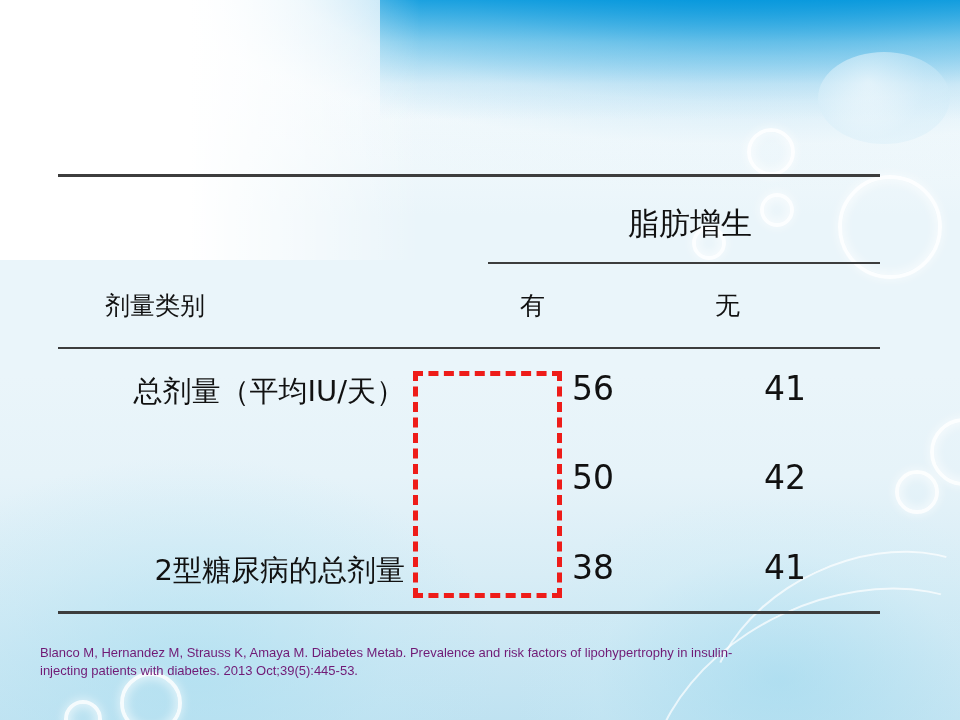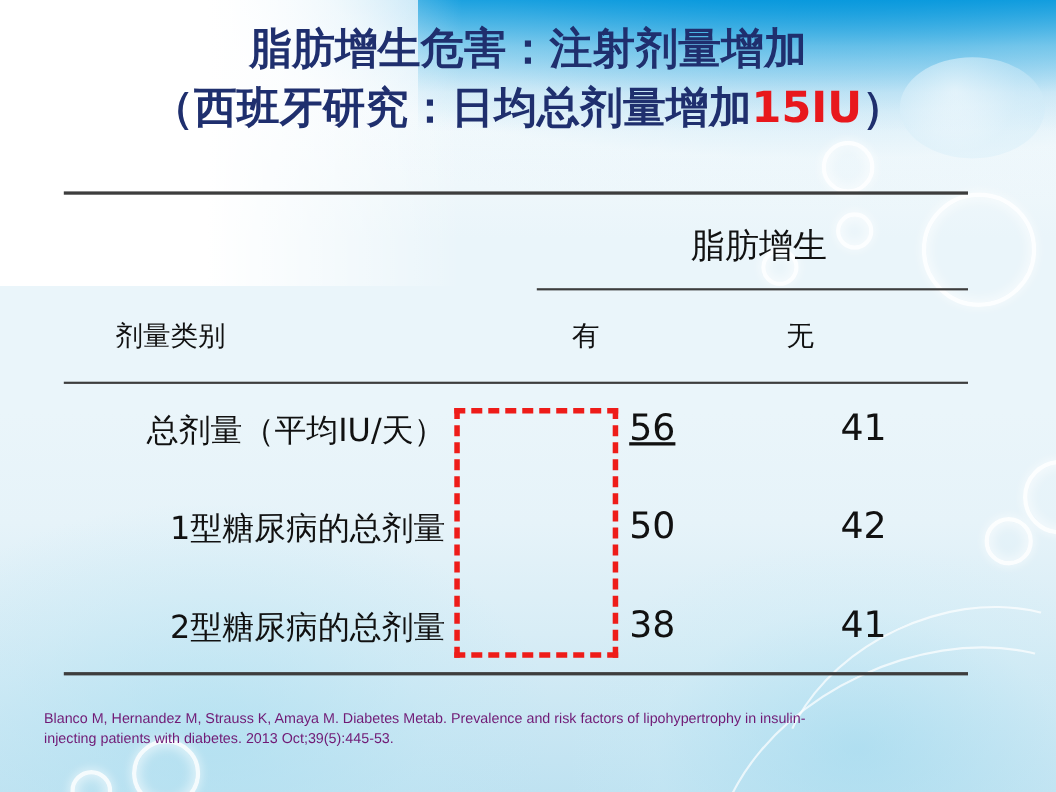--- a/index.html
+++ b/index.html
@@ -230,44 +230,39 @@
   <div class="bubble bubble-ring" style="left:747px; top:128px; width:40px; height:40px;"></div>
   <div class="bubble bubble-ring" style="left:760px; top:193px; width:26px; height:26px;"></div>
   <div class="bubble bubble-ring" style="left:692px; top:226px; width:26px; height:26px;"></div>
   <div class="bubble bubble-ring" style="left:930px; top:418px; width:60px; height:60px;"></div>
   <div class="bubble bubble-ring" style="left:895px; top:470px; width:36px; height:36px;"></div>
   <div class="bubble bubble-ring" style="left:120px; top:672px; width:54px; height:54px;"></div>
   <div class="bubble bubble-ring" style="left:64px; top:700px; width:30px; height:30px;"></div>
   <div class="swoosh" style="left:700px; top:560px; width:330px; height:240px;"></div>
   <div class="swoosh" style="left:640px; top:600px; width:400px; height:280px;"></div>
 
-  <div class="title-block">
-    <div class="title-line">脂肪增生危害：注射剂量增加</div>
-    <div class="title-line"><span>（西班牙研究：日均总剂量增加</span><span class="title-hl">15IU</span><span>）</span></div>
-  </div>
 
   <div class="tbl">
 
     <div class="rule rule-thick" style="left:58px; top:174px; width:822px;"></div>
     <div class="rule rule-thin" style="left:488px; top:262px; width:392px;"></div>
     <div class="rule rule-thin" style="left:58px; top:347px; width:822px;"></div>
     <div class="rule rule-thick" style="left:58px; top:611px; width:822px;"></div>
 
     <div class="cell hdr-group" style="left:560px; top:203px; width:260px;">脂肪增生</div>
 
     <div class="cell hdr-col" style="left:105px; top:289px; width:260px;">剂量类别</div>
 
     <div class="cell hdr-col" style="left:520px; top:289px; width:150px;">有</div>
     <div class="cell hdr-col" style="left:715px; top:289px; width:150px;">无</div>
 
     <div class="cell row-label" style="left:60px; top:372px; width:345px;">总剂量（平均IU/天）</div>
-    <div class="cell row-val" style="left:538px; top:369px; width:110px;text-decoration:underline;">56</div>
+    <div class="cell row-val" style="left:538px; top:369px; width:110px;">56</div>
     <div class="cell row-val" style="left:730px; top:369px; width:110px;">41</div>
 
-    <div class="cell row-label" style="left:60px; top:461px; width:345px;">1型糖尿病的总剂量</div>
     <div class="cell row-val" style="left:538px; top:458px; width:110px;">50</div>
     <div class="cell row-val" style="left:730px; top:458px; width:110px;">42</div>
 
     <div class="cell row-label" style="left:60px; top:551px; width:345px;">2型糖尿病的总剂量</div>
     <div class="cell row-val" style="left:538px; top:548px; width:110px;">38</div>
     <div class="cell row-val" style="left:730px; top:548px; width:110px;">41</div>
   </div>
 
   <div class="callout"></div>
 

